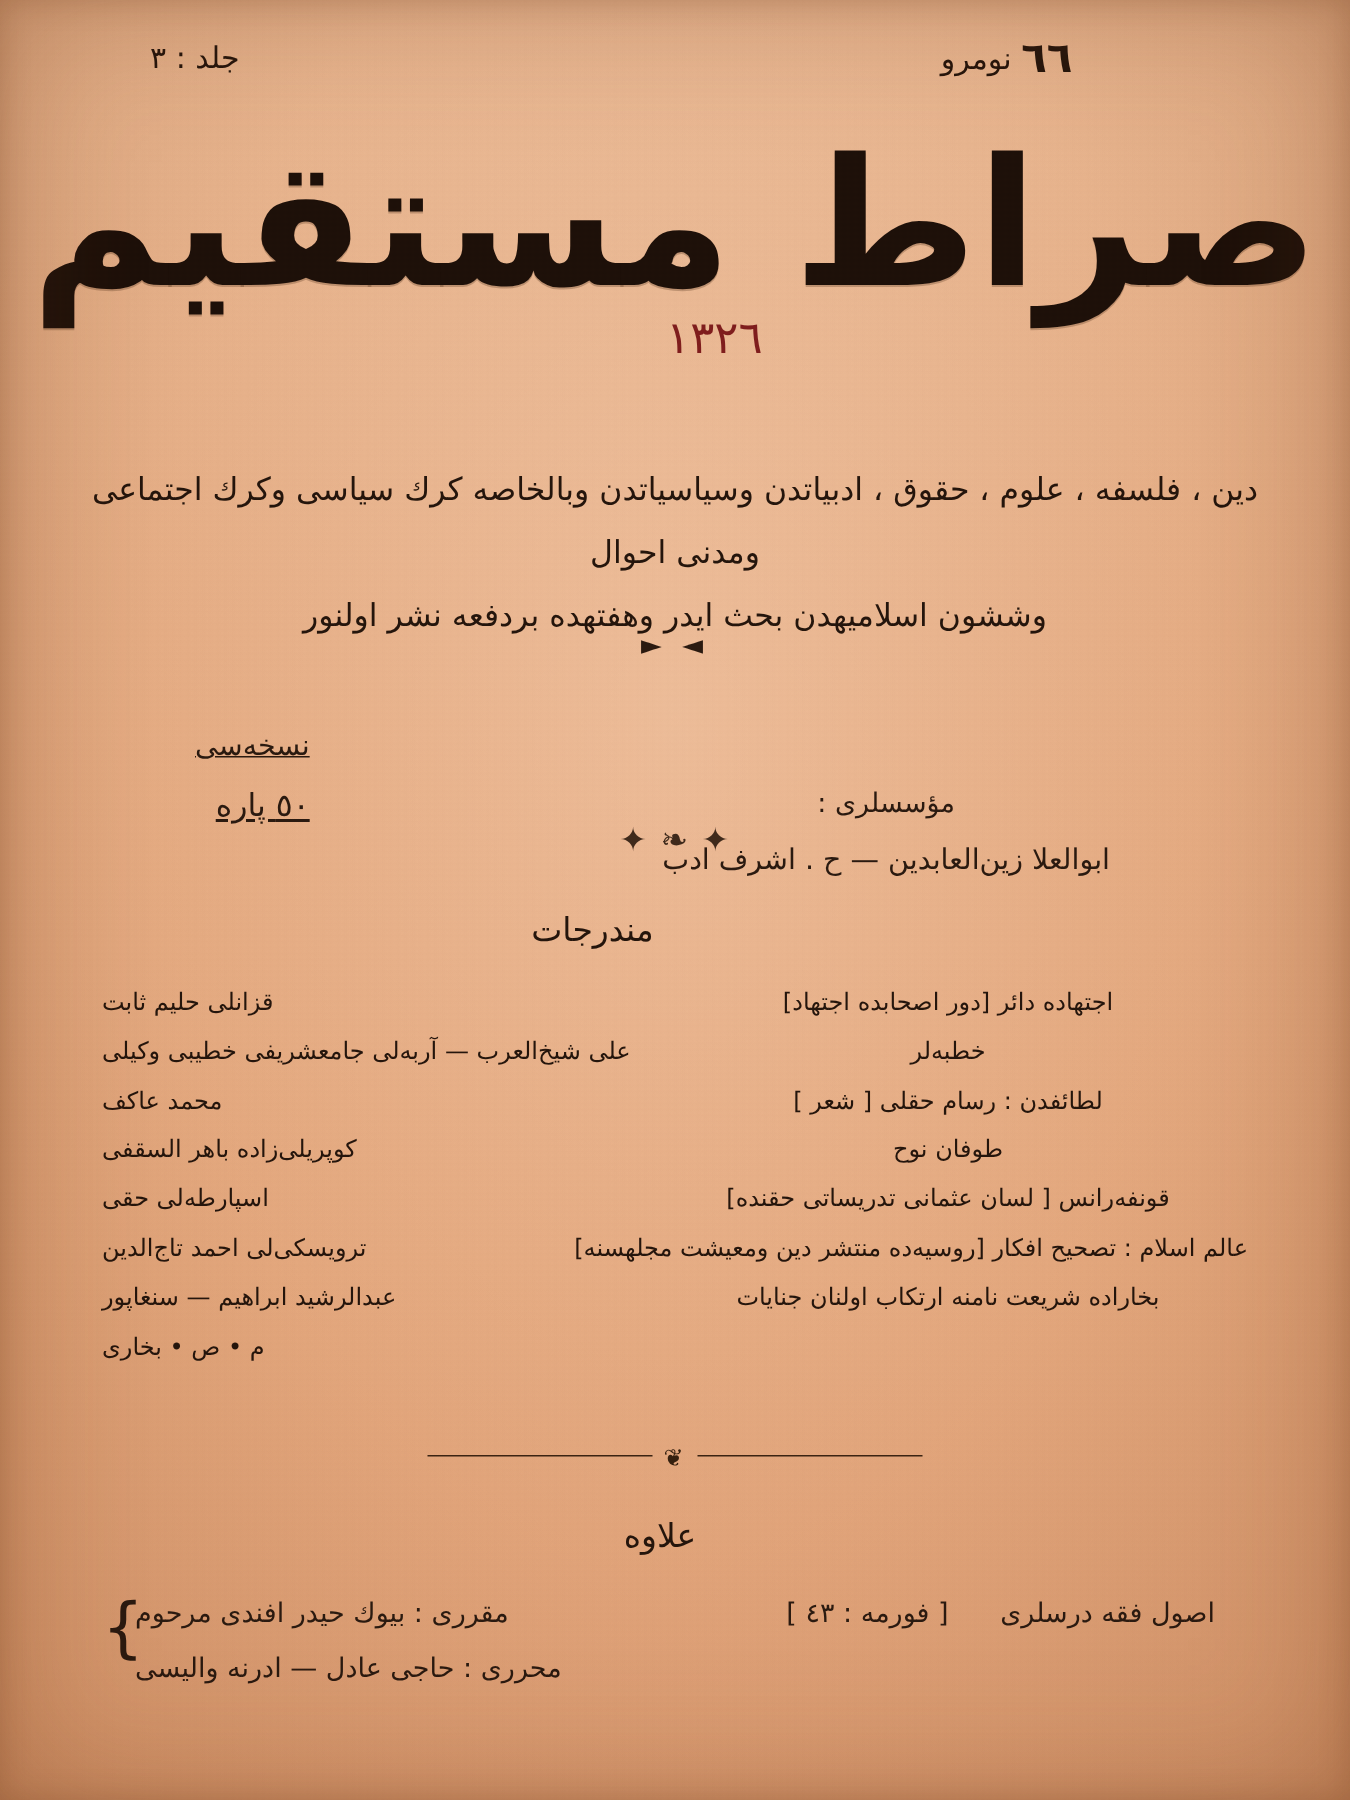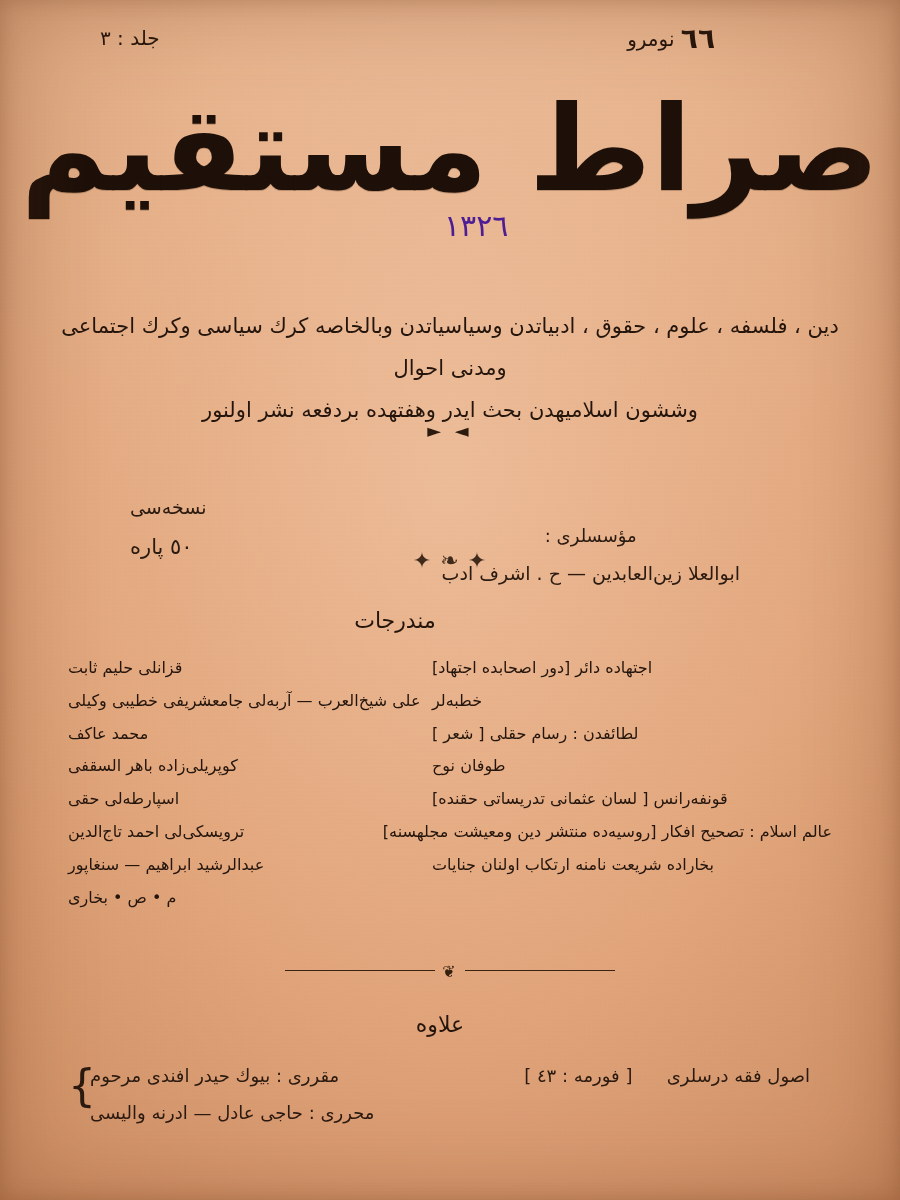--- a/index.html
+++ b/index.html
@@ -93,21 +93,21 @@
     letter-spacing: -4px;
     text-shadow: 0 1px 0 rgba(60,30,10,0.25);
   }
   .masthead-year {
     position: absolute;
     top: 150px;
     left: 50%;
     transform: translateX(-6px);
     font-size: 30px;
     letter-spacing: 2px;
-    color: #4c1d95;
+    color: #7f1d1d;
   }
 
   
   .desc {
     position: absolute;
     top: 305px;
     left: 60px;
     right: 60px;
     text-align: center;
     font-size: 21px;
@@ -139,24 +139,25 @@
     right: 160px;
     top: 0;
     text-align: center;
     font-size: 19px;
     line-height: 2.0;
   }
   .founders .label { font-size: 18px; margin-top: 46px; }
   .price {
     position: absolute;
     left: 130px;
-    top: 16px;
-    text-align: left;
+    top: 6px;
+    text-align: right;
     font-size: 19px;
     line-height: 2.0;
+    text-decoration: underline;
   }
   .price .amount { font-size: 21px; letter-spacing: 1px; }
 
   .orn-mid {
     position: absolute;
     top: 548px;
     left: 0; right: 0;
     text-align: center;
     font-size: 22px;
     color: #2d1b0f;
@@ -182,21 +183,21 @@
     right: 50px;
     display: flex;
     flex-direction: row;
     gap: 0;
   }
   .toc-col {
     width: 50%;
     font-size: 16px;
     line-height: 2.05;
   }
-  .toc-col.right { text-align: left; padding-right: 18px; }
+  .toc-col.right { text-align: center; padding-right: 18px; }
   .toc-col.left  { text-align: left;  padding-left: 18px; direction: rtl; }
   .toc-col.left .toc-item { text-align: left; }
   .toc-item { white-space: nowrap; color: #24150c; }
 
   .orn-long {
     position: absolute;
     top: 962px;
     left: 0; right: 0;
     text-align: center;
     font-size: 16px;

